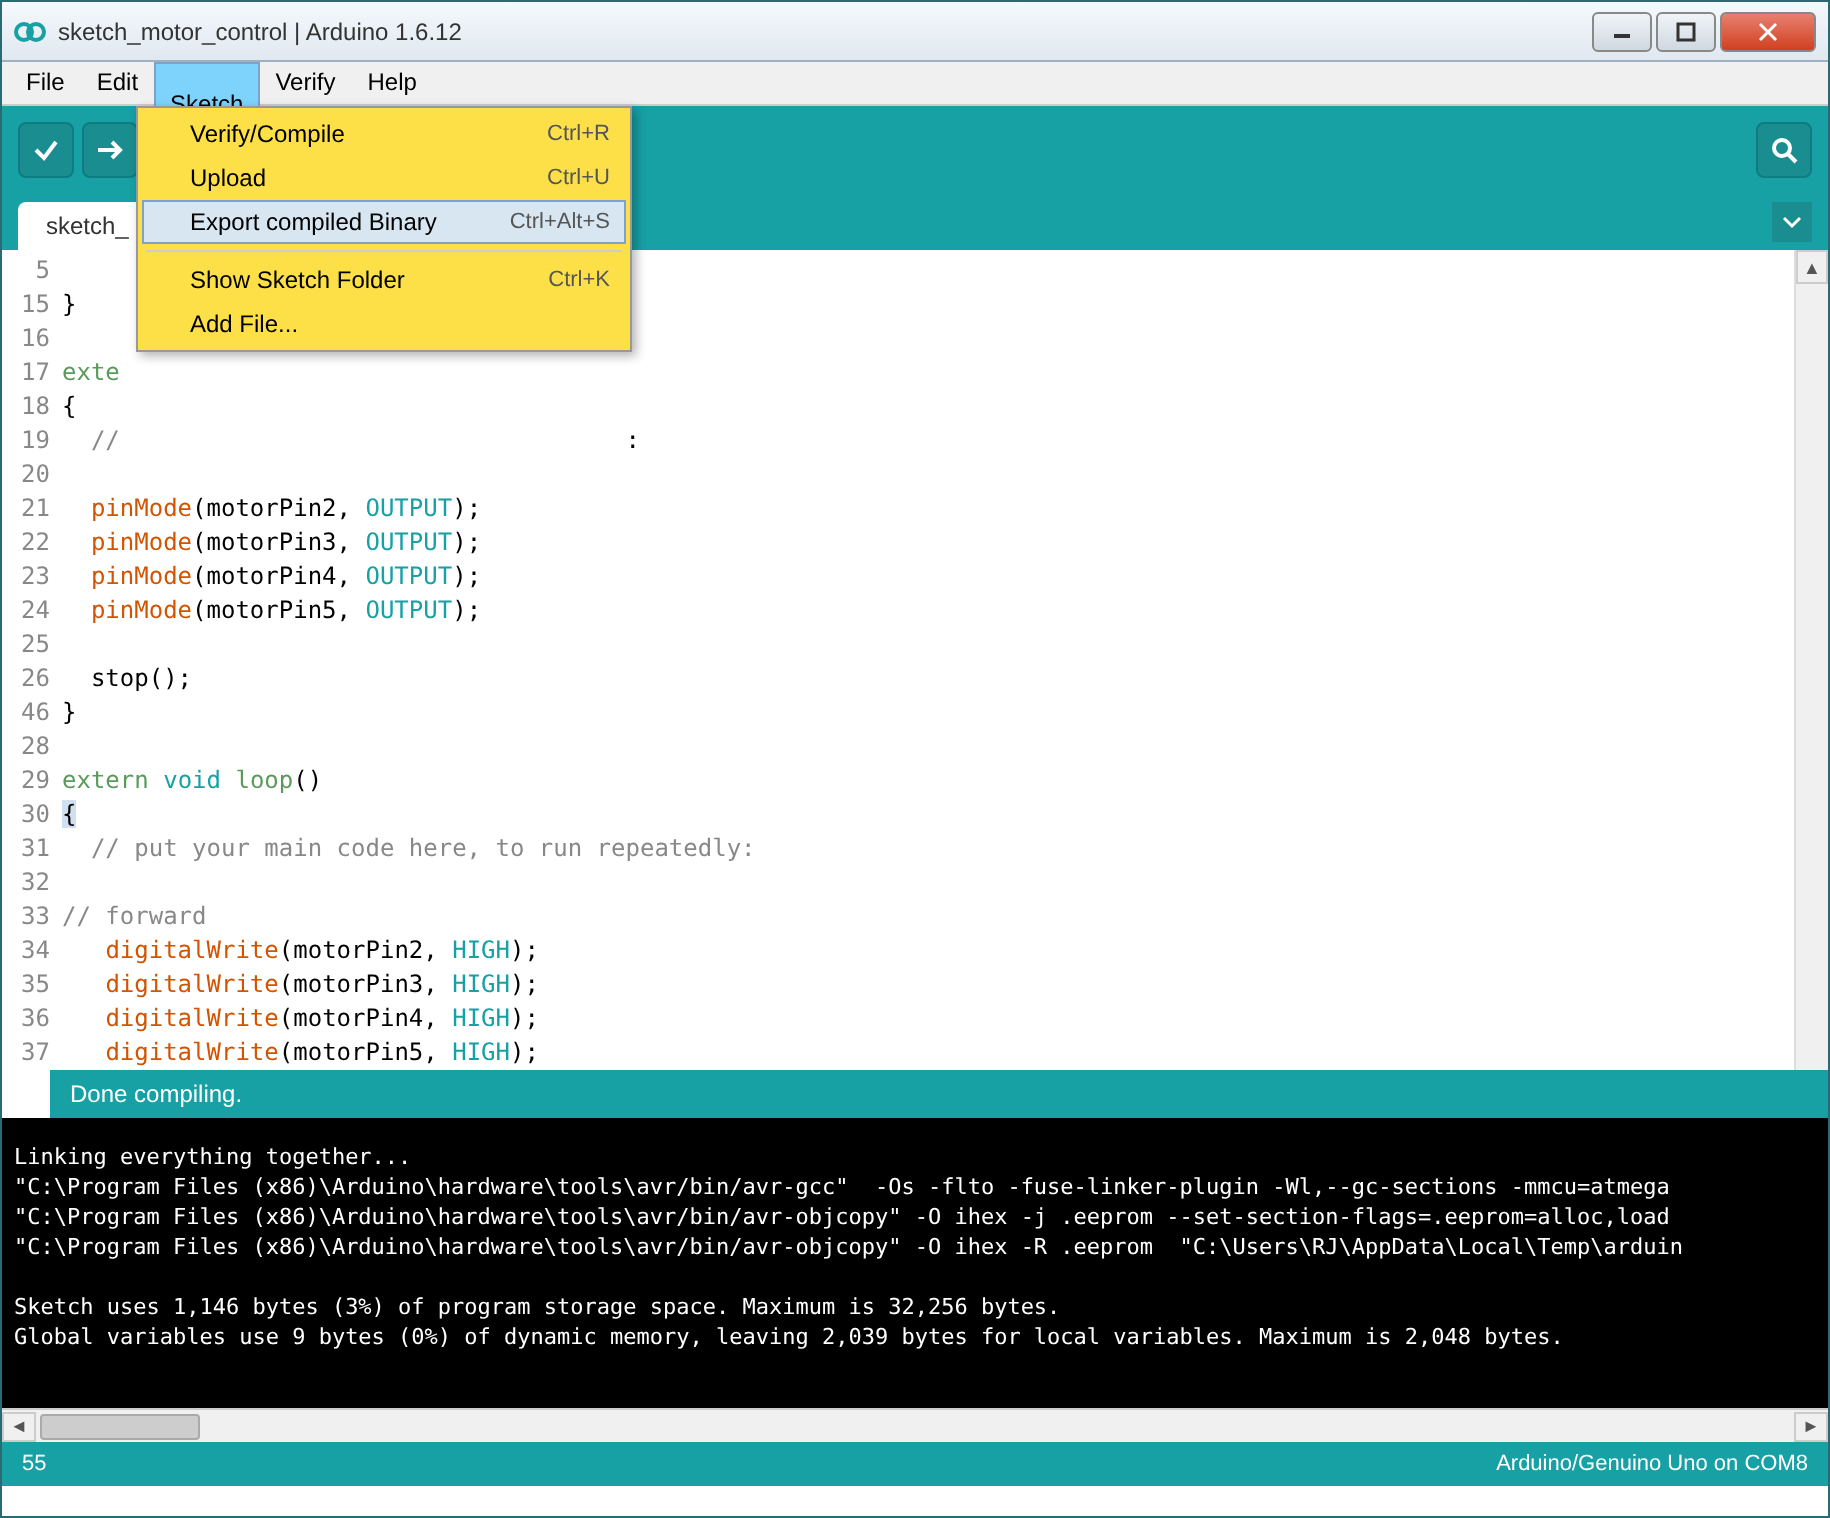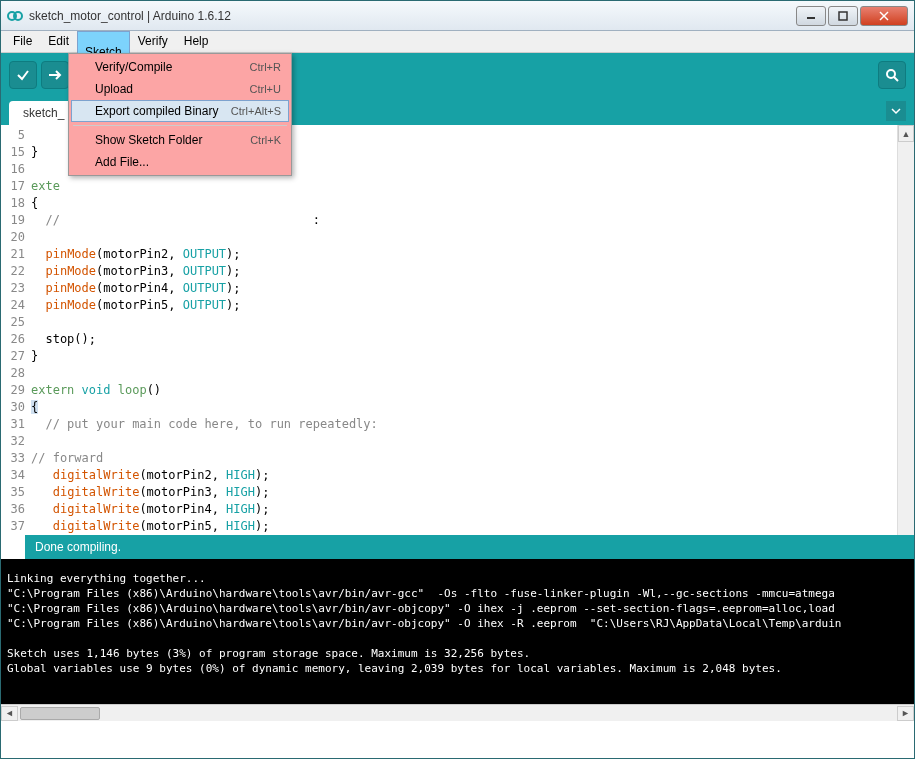--- a/index.html
+++ b/index.html
@@ -45,21 +45,21 @@
   
   .console { height: 145px; background: #000; color: #fff; font-family: Consolas, monospace; font-size: 11px; padding: 12px 6px; overflow: hidden; white-space: pre; line-height: 15px; }
   
   .h-scroll { height: 17px; background: #f0f0f0; border-top: 1px solid #ccc; display: flex; align-items: center; }
   .h-arrow { width: 17px; height: 15px; display: flex; align-items: center; justify-content: center; font-size: 9px; color: #555; border: 1px solid #ccc; background: #f0f0f0; }
   .h-thumb { width: 80px; height: 13px; background: #cdcdcd; border: 1px solid #aaa; margin-left: 2px; border-radius: 2px; }
   
   .footer { height: 22px; background: #17a1a5; color: #fff; display: flex; align-items: center; padding: 0 10px; font-size: 11px; }
   .footer-left { flex: 1; }
   
-  .dropdown { position: absolute; top: 52px; left: 67px; width: 224px; background: #fca5a5; border: 1px solid #999; box-shadow: 2px 2px 5px rgba(0,0,0,0.3); z-index: 100; padding: 2px; }
+  .dropdown { position: absolute; top: 52px; left: 67px; width: 248px; background: #fde047; border: 1px solid #999; box-shadow: 2px 2px 5px rgba(0,0,0,0.3); z-index: 100; padding: 2px; }
   .dd-row { display: flex; align-items: center; height: 22px; padding: 0 8px 0 24px; cursor: default; position: relative; }
   .dd-row.highlighted { background: #d8e6f2; border: 1px solid #7da2ce; padding: 0 7px 0 23px; }
   .dd-label { flex: 1; }
   .dd-shortcut { color: #555; font-size: 11px; }
   .dd-sep { height: 1px; background: #ccc; margin: 3px 2px; }
   .dd-arrow { position: absolute; right: 8px; font-size: 9px; }
   
   svg { display: block; }
 </style>
 </head>
@@ -141,21 +141,21 @@
         <div>17</div>
         <div>18</div>
         <div>19</div>
         <div>20</div>
         <div>21</div>
         <div>22</div>
         <div>23</div>
         <div>24</div>
         <div>25</div>
         <div>26</div>
-        <div>27</div>
+        <div>46</div>
         <div>28</div>
         <div>29</div>
         <div>30</div>
         <div>31</div>
         <div>32</div>
         <div>33</div>
         <div>34</div>
         <div>35</div>
         <div>36</div>
         <div>37</div>
@@ -180,20 +180,24 @@
 Global variables use 9 bytes (0%) of dynamic memory, leaving 2,039 bytes for local variables. Maximum is 2,048 bytes.
 </div>
 
   <div class="h-scroll">
     <div class="h-arrow">◄</div>
     <div class="h-thumb"></div>
     <div style="flex:1"></div>
     <div class="h-arrow">►</div>
   </div>
 
+  <div class="footer">
+    <span class="footer-left">55</span>
+    <span>Arduino/Genuino Uno on COM8</span>
+  </div>
 
   <div class="dropdown" id="dropdown">
       <div class="dd-row">
         <span class="dd-label">Verify/Compile</span>
         <span class="dd-shortcut">Ctrl+R</span>
       </div>
       <div class="dd-row">
         <span class="dd-label">Upload</span>
         <span class="dd-shortcut">Ctrl+U</span>
       </div>

